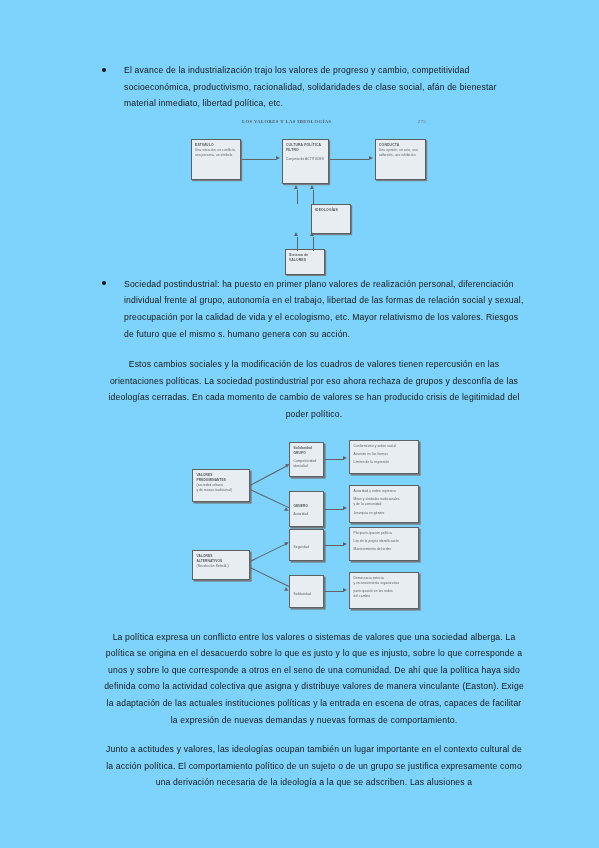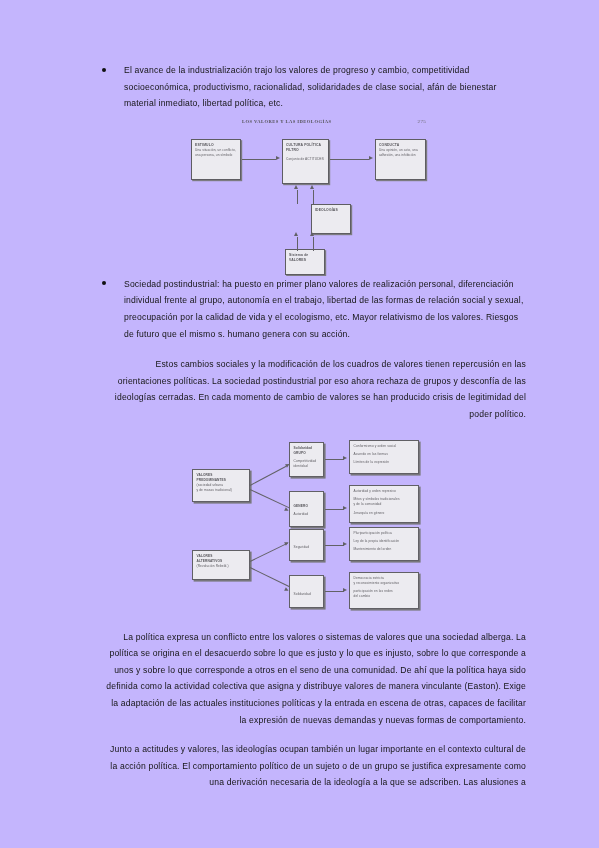--- a/index.html
+++ b/index.html
@@ -11,35 +11,35 @@
     width: 599px;
     height: 848px;
     font-family: "Liberation Sans", sans-serif;
     color: #1a1a1a;
     position: relative;
     overflow: hidden;
   }
   .page {
     position: absolute;
     inset: 0;
-    background: #c4b5fd;
+    background: #7dd3fc;
     padding: 0;
   }
   .content {
     position: absolute;
     left: 86px;
     top: 62px;
     width: 440px;
   }
 
   
   .para {
     font-size: 8.6px;
     line-height: 16.6px;
-    text-align: right;
+    text-align: center;
     letter-spacing: 0.18px;
     margin: 0 0 13px 16px;
     color: #151515;
   }
   .bullet-list {
     list-style: none;
     margin: 0 0 0 0;
     padding: 0;
   }
   .bullet-item {

